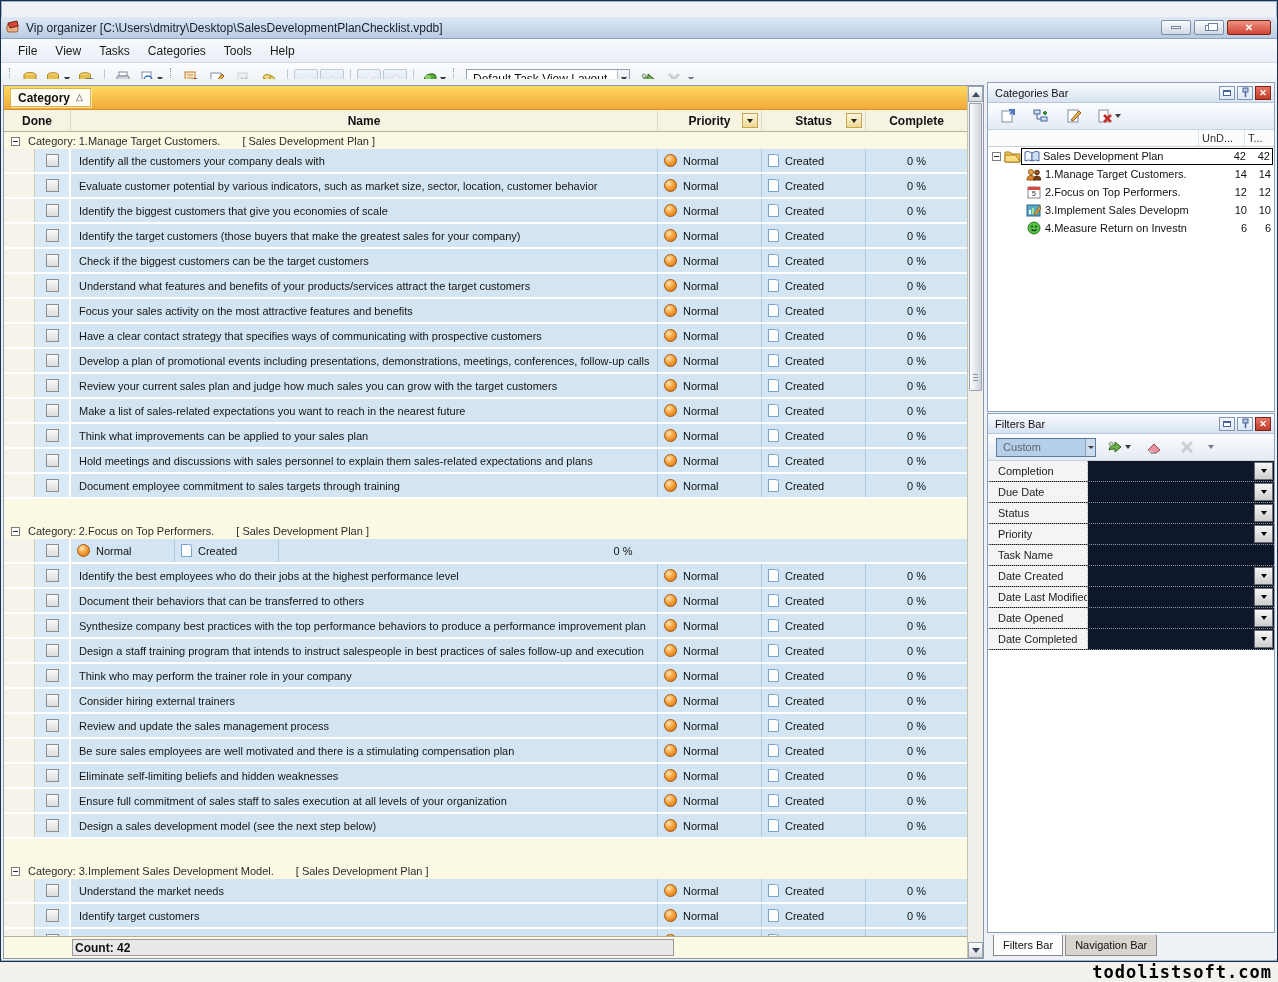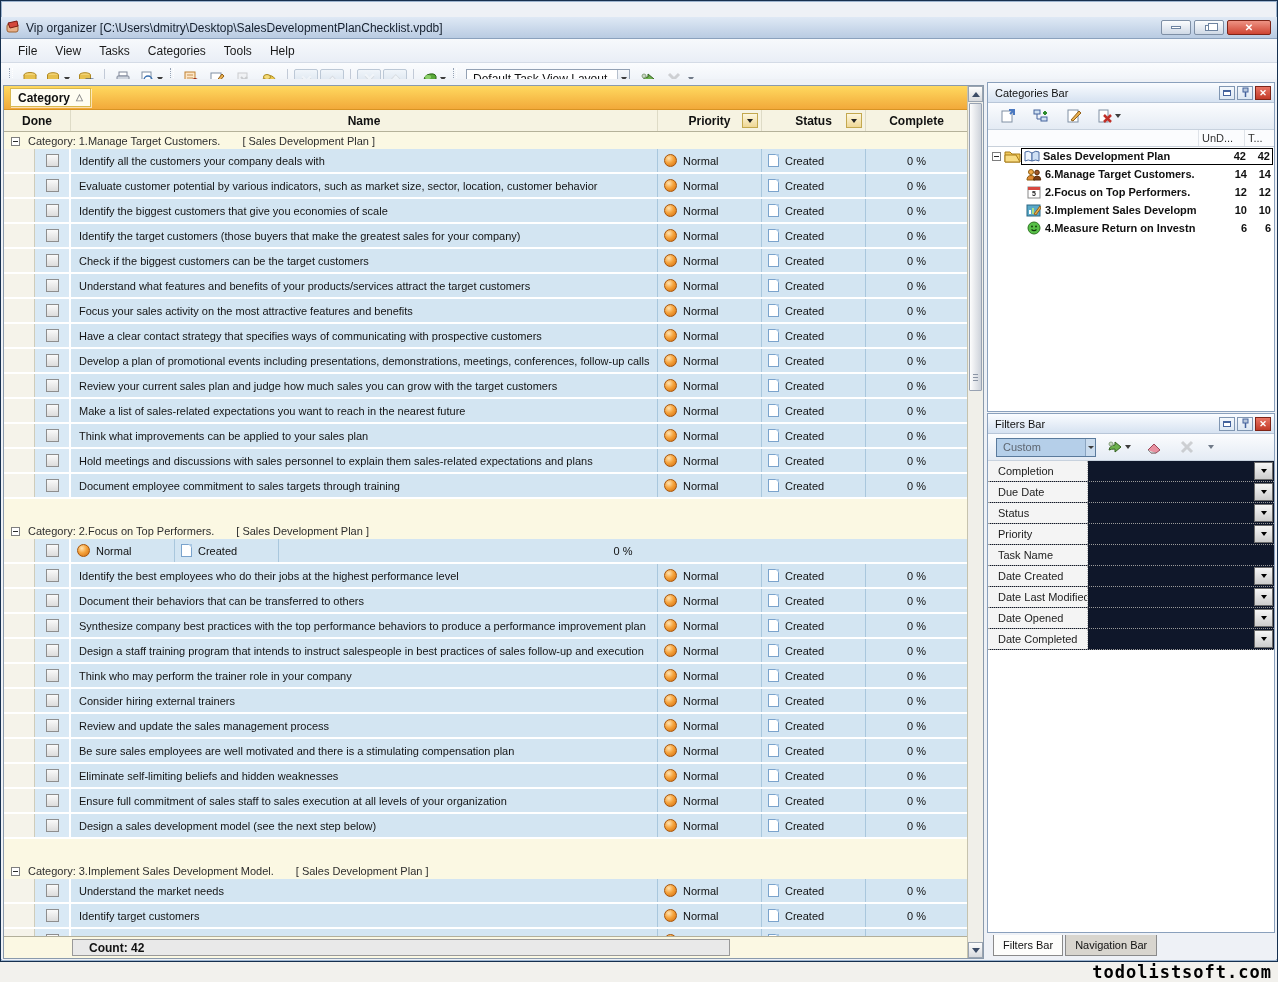--- a/index.html
+++ b/index.html
@@ -92,22 +92,22 @@
                        border-right: 1px solid #a9c7dd; }
   .c-comp { flex: 1; display: flex; align-items: center; justify-content: center; }
   .prio { width: 13px; height: 13px; border-radius: 50%; flex: none; border: 1px solid #a85408;
           background: radial-gradient(circle at 35% 30%, #ffe2b0 0%, #f5a33c 45%, #d06a0c 100%); }
   .pgic { width: 11px; height: 13px; flex: none; background: #fff; border: 1px solid #7aa3cc; position: relative; }
   .pgic::after { content: ''; position: absolute; right: -1px; top: -1px; width: 0; height: 0;
                  border-left: 4px solid transparent; border-top: 4px solid #aac8e4; }
 
   .gridfooter { position: absolute; left: 0; right: 16px; bottom: 0; height: 22px; background: #fbf8e3;
                 border-top: 1px solid #b2af9a; display: flex; align-items: center; }
-  .countbox { margin-left: 68px; width: 658px; height: 17px; background: #e9e9e9; border: 1px solid #999;
-              display: flex; align-items: center; padding-left: 16px; font-weight: bold; font-size: 12px; }
+  .countbox { margin-left: 68px; width: 602px; height: 17px; background: #e9e9e9; border: 1px solid #999;
+              display: flex; align-items: center; padding-left: 2px; font-weight: bold; font-size: 12px; }
 
   .vscroll { position: absolute; top: 0; right: 0; width: 16px; bottom: 0; background: #f0efe9; border-left: 1px solid #c6c3ae; }
   .sbtn { position: absolute; left: 0; width: 15px; height: 16px; background: linear-gradient(#fdfdfd, #d8dade);
           border: 1px solid #9aa4b0; display: flex; align-items: center; justify-content: center; }
   .sbtn.up { top: 0; } .sbtn.down { bottom: 0; }
   .tri-up { width: 0; height: 0; border-left: 4px solid transparent; border-right: 4px solid transparent; border-bottom: 5px solid #3c4c66; }
   .tri-down { width: 0; height: 0; border-left: 4px solid transparent; border-right: 4px solid transparent; border-top: 5px solid #3c4c66; }
   .sthumb { position: absolute; left: 1px; right: 1px; top: 17px; height: 288px;
             background: linear-gradient(90deg, #fdfdfd, #cdd2da); border: 1px solid #98a2b2; border-radius: 1px; }
   .sthumb::after { content: ''; position: absolute; left: 3px; right: 3px; bottom: 8px; height: 8px;
@@ -128,21 +128,21 @@
                  font-weight: bold; font-size: 9px; }
   .p-tool { height: 27px; display: flex; align-items: center; gap: 9px; padding-left: 8px;
             background: linear-gradient(#fbfcfe, #e4ebf4); border-bottom: 1px solid #c8d2de; }
 
   .cat-cols { height: 17px; display: flex; align-items: center; background: #fbfcfe;
               border-bottom: 1px solid #c8d0da; color: #333; }
   .cat-cols .spacer { flex: 1; }
   .cc { border-left: 1px solid #dfe3e9; padding-left: 3px; height: 100%; display: flex; align-items: center; }
   .cc-und { width: 46px; } .cc-tot { width: 30px; }
 
-  .tree-row { height: 18px; display: flex; align-items: center; font-weight: bold; font-size: 11px;
+  .tree-row { height: 18px; display: flex; align-items: center; font-weight: normal; font-size: 11px;
               padding: 0 1px 0 4px; white-space: nowrap; }
   .tree-row.child { padding-left: 37px; }
   .tree-ic { width: 17px; height: 15px; flex: none; display: flex; align-items: center; justify-content: center; }
   .selbox { flex: 1; display: flex; align-items: center; border: 1px solid #000; height: 17px;
             padding-left: 1px; min-width: 0; }
   .tlabel { margin-left: 3px; overflow: hidden; flex: 1; }
   .cnt { text-align: right; flex: none; } .cnt.und { width: 32px; } .cnt.tot { width: 26px; padding-right: 2px; }
 
   .preset { width: 100px; height: 19px; background: #b5cfe9; border: 1px solid #5a7a9c; color: #5e6670;
             display: flex; align-items: center; padding-left: 6px; font-size: 11px; }
@@ -746,21 +746,21 @@
               </div>
               <div class="tree-row child">
                 <span class="tree-ic">
                   <svg width="16" height="13">
                     <circle cx="5" cy="4" r="2.5" fill="#f0a848" stroke="#8c5c10"></circle>
                     <path d="M1 12 Q1 7.5 5 7.5 Q9 7.5 9 12 Z" fill="#e08830" stroke="#8c5c10"></path>
                     <circle cx="11" cy="4.5" r="2.3" fill="#a05828" stroke="#5c2c08"></circle>
                     <path d="M7.5 12 Q7.5 8 11 8 Q14.8 8 14.8 12 Z" fill="#7c3c14" stroke="#5c2c08"></path>
                   </svg>
                 </span>
-                <span class="tlabel">6.Manage Target Customers.</span>
+                <span class="tlabel">1.Manage Target Customers.</span>
                 <span class="cnt und">14</span>
                 <span class="cnt tot">14</span>
               </div>
               <div class="tree-row child">
                 <span class="tree-ic">
                   <svg width="14" height="14">
                     <rect x="1" y="2" width="12" height="11" fill="#fff" stroke="#888"></rect>
                     <rect x="1" y="2" width="12" height="3" fill="#d84840"></rect>
                     <text x="7" y="11" font-size="7" text-anchor="middle" fill="#222" font-family="sans-serif">5</text>
                   </svg>

